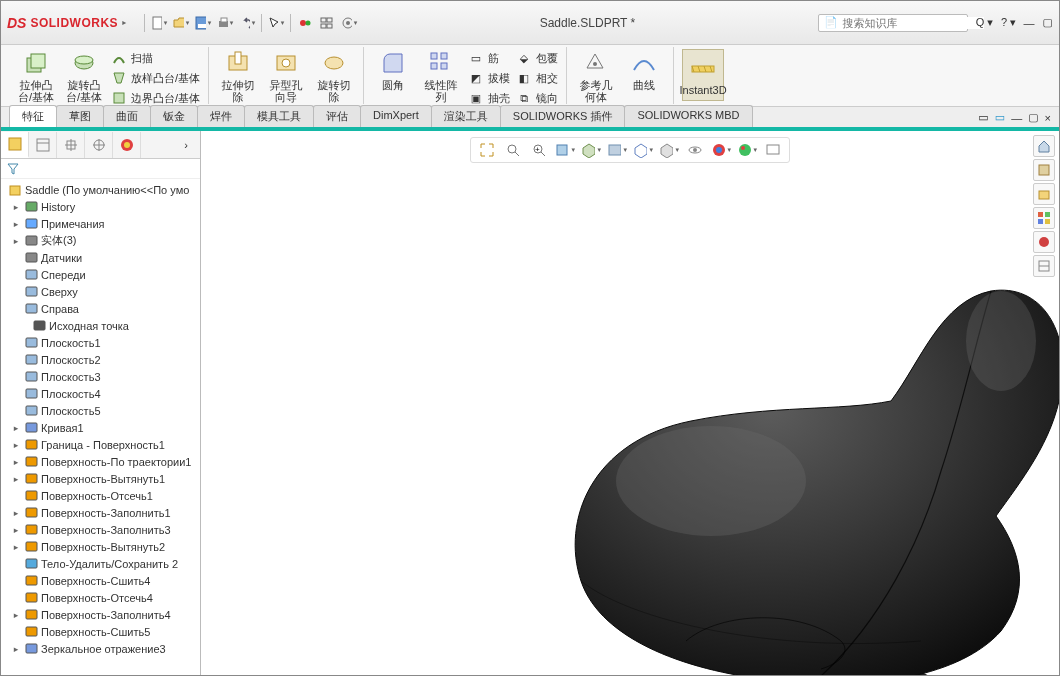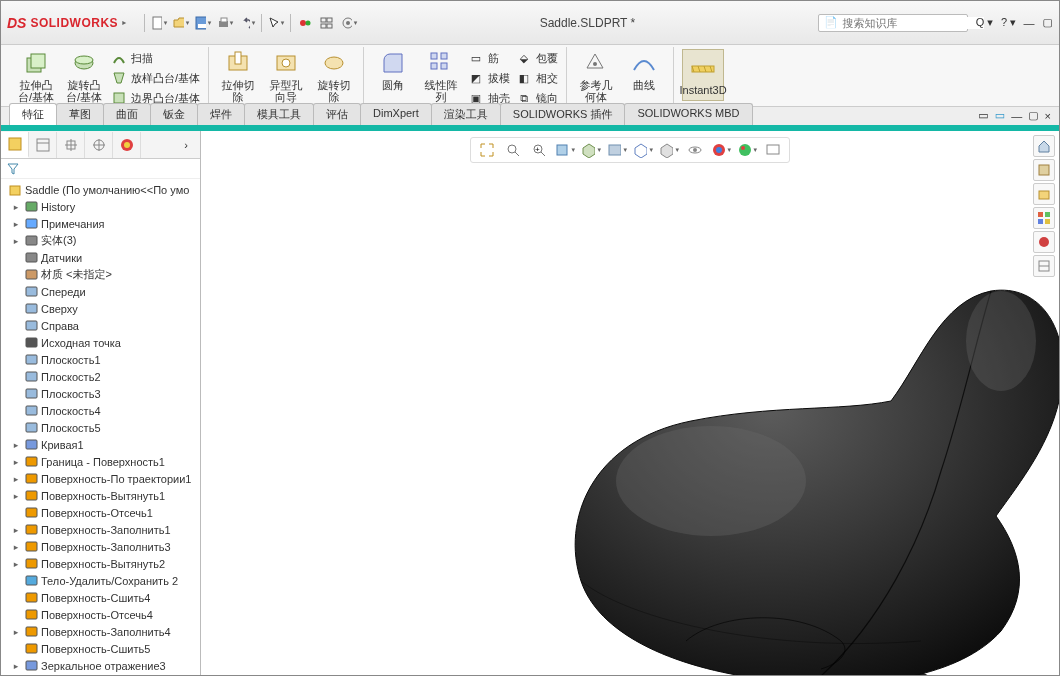--- a/index.html
+++ b/index.html
@@ -16,21 +16,21 @@
 .search-box input { border: none; outline: none; font-size: 11px; flex: 1; }
 .title-right { display: flex; align-items: center; gap: 8px; margin-left: 8px; }
 .ribbon { height: 62px; background: #f7f7f7; border-bottom: 1px solid #ccc; display: flex; padding: 2px 6px; gap: 0; }
 .rgroup { display: flex; align-items: flex-start; padding: 2px 8px; border-right: 1px solid #d0d0d0; gap: 6px; }
 .rbtn-lg { display: flex; flex-direction: column; align-items: center; width: 42px; cursor: pointer; text-align: center; line-height: 1.1; }
 .rbtn-lg .ric { width: 28px; height: 28px; display: flex; align-items: center; justify-content: center; margin-bottom: 2px; }
 .rbtn-sm { display: flex; align-items: center; gap: 4px; cursor: pointer; height: 18px; }
 .rbtn-sm .ric { width: 16px; height: 16px; display: flex; align-items: center; justify-content: center; }
 .rcol { display: flex; flex-direction: column; gap: 2px; justify-content: flex-start; }
 .instant3d { background: #e8e4d0; border: 1px solid #c0b890; padding: 4px; }
-.tabbar { height: 24px; background: #eee; border-bottom: 6px solid #14b8a6; display: flex; align-items: flex-end; padding: 0 8px; }
+.tabbar { height: 24px; background: #eee; border-bottom: 4px solid #14b8a6; display: flex; align-items: flex-end; padding: 0 8px; }
 .tab { padding: 3px 12px; border: 1px solid #bbb; border-bottom: none; background: #e4e4e4; cursor: pointer; margin-right: -1px; border-radius: 3px 3px 0 0; font-size: 11px; }
 .tab.active { background: #fff; }
 .tabbar-right { margin-left: auto; display: flex; gap: 6px; align-items: center; padding-bottom: 3px; }
 .main { display: flex; height: calc(100% - 26px - 62px - 24px); }
 .left-panel { width: 200px; border-right: 1px solid #bbb; background: #fff; display: flex; flex-direction: column; overflow: hidden; }
 .lp-tabs { height: 28px; display: flex; align-items: center; border-bottom: 1px solid #ccc; background: #f4f4f4; }
 .lp-tab { width: 28px; height: 26px; display: flex; align-items: center; justify-content: center; cursor: pointer; border-right: 1px solid #ddd; }
 .lp-tab.active { background: #fff; border-bottom: 2px solid #fff; }
 .lp-filter { height: 20px; border-bottom: 1px solid #eee; display: flex; align-items: center; padding: 0 6px; }
 .tree { flex: 1; overflow-y: auto; padding: 2px 0; }
@@ -387,29 +387,20 @@
               <svg width="13" height="13">
                 <rect x="1" y="2" width="11" height="9" fill="#888" stroke="#555" rx="1"></rect>
               </svg>
             </span>
     <span>Датчики</span>
           </div>
           <div class="tree-row" style="padding-left: 10px;">
             <span class="tw"></span>
     <span class="tic">
               <svg width="13" height="13">
-                <rect x="1" y="2" width="11" height="9" fill="#c96" stroke="#555" rx="1"></rect>
-              </svg>
-            </span>
-    <span>材质 &lt;未指定&gt;</span>
-          </div>
-          <div class="tree-row" style="padding-left: 10px;">
-            <span class="tw"></span>
-    <span class="tic">
-              <svg width="13" height="13">
                 <rect x="1" y="2" width="11" height="9" fill="#9bd" stroke="#555" rx="1"></rect>
               </svg>
             </span>
     <span>Спереди</span>
           </div>
           <div class="tree-row" style="padding-left: 10px;">
             <span class="tw"></span>
     <span class="tic">
               <svg width="13" height="13">
                 <rect x="1" y="2" width="11" height="9" fill="#9bd" stroke="#555" rx="1"></rect>
@@ -419,21 +410,21 @@
           </div>
           <div class="tree-row" style="padding-left: 10px;">
             <span class="tw"></span>
     <span class="tic">
               <svg width="13" height="13">
                 <rect x="1" y="2" width="11" height="9" fill="#9bd" stroke="#555" rx="1"></rect>
               </svg>
             </span>
     <span>Справа</span>
           </div>
-          <div class="tree-row" style="padding-left: 10px;">
+          <div class="tree-row" style="padding-left: 10px; margin-left: 8px;">
             <span class="tw"></span>
     <span class="tic">
               <svg width="13" height="13">
                 <rect x="1" y="2" width="11" height="9" fill="#555" stroke="#555" rx="1"></rect>
               </svg>
             </span>
     <span>Исходная точка</span>
           </div>
           <div class="tree-row" style="padding-left: 10px;">
             <span class="tw"></span>

